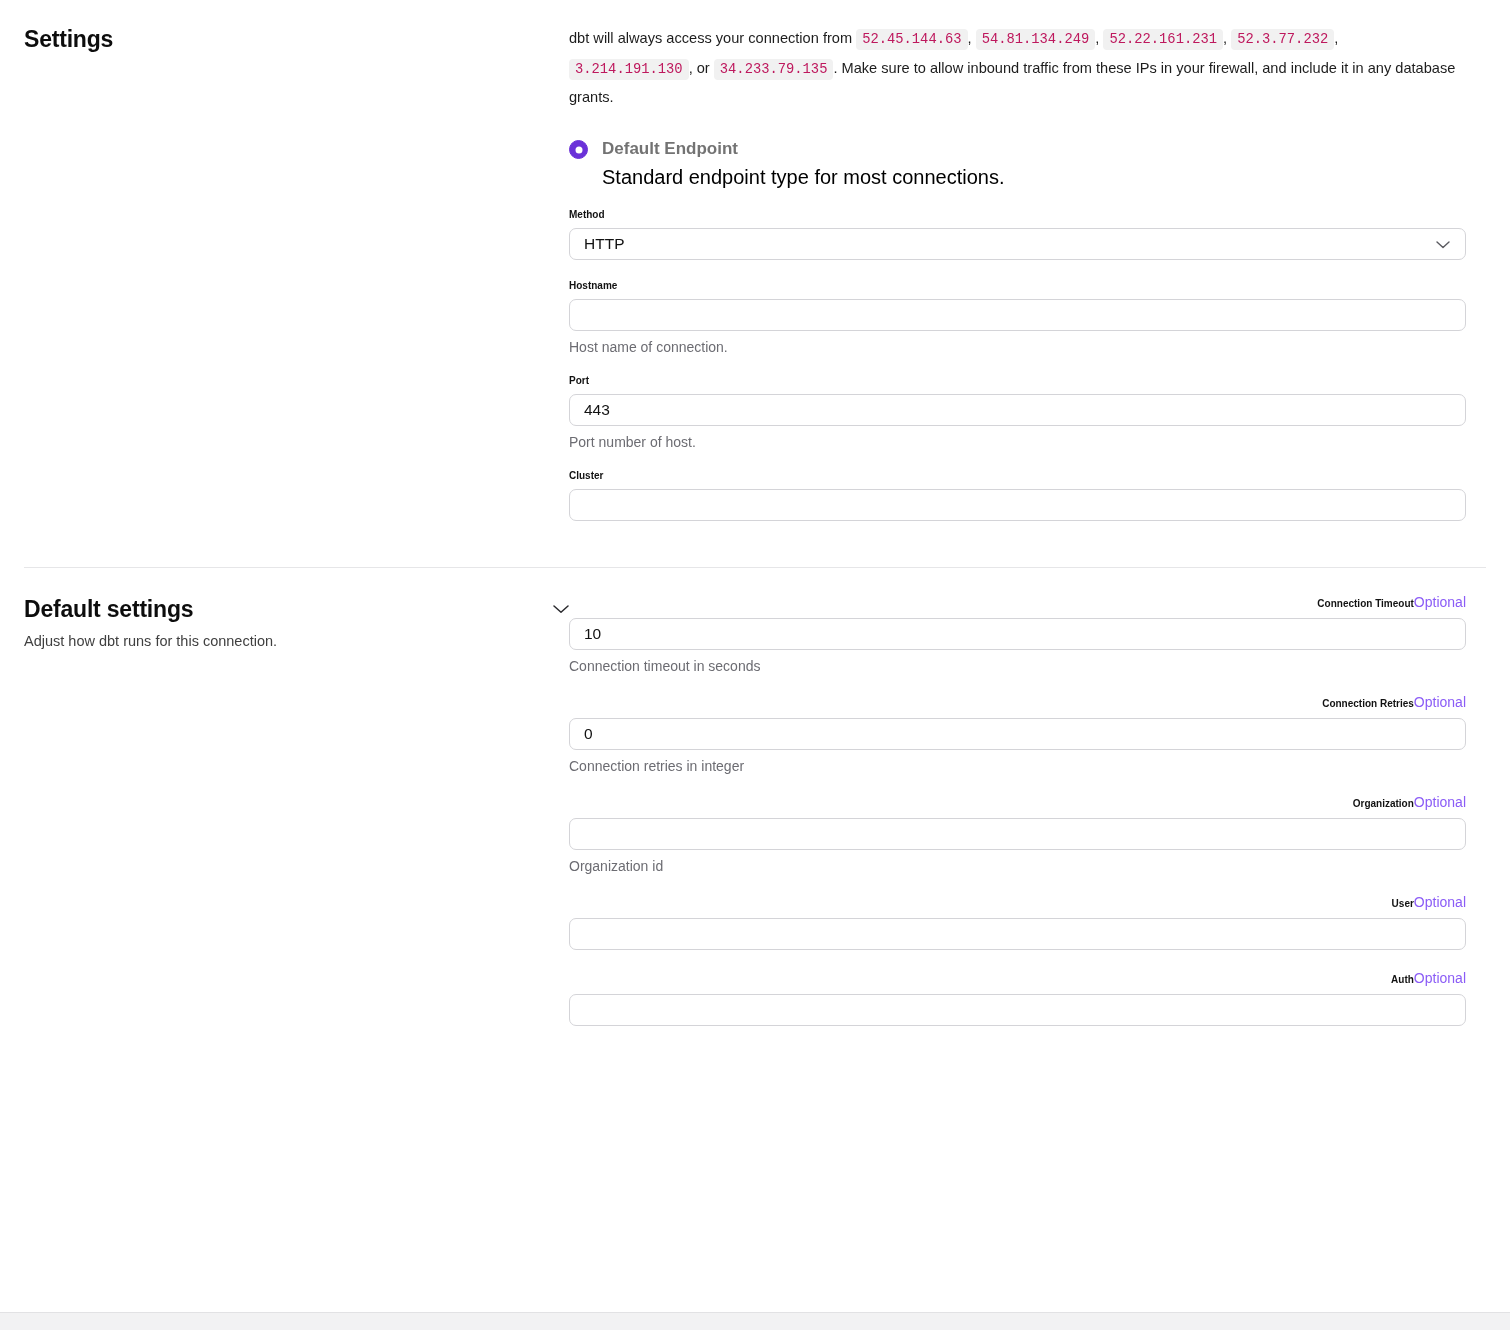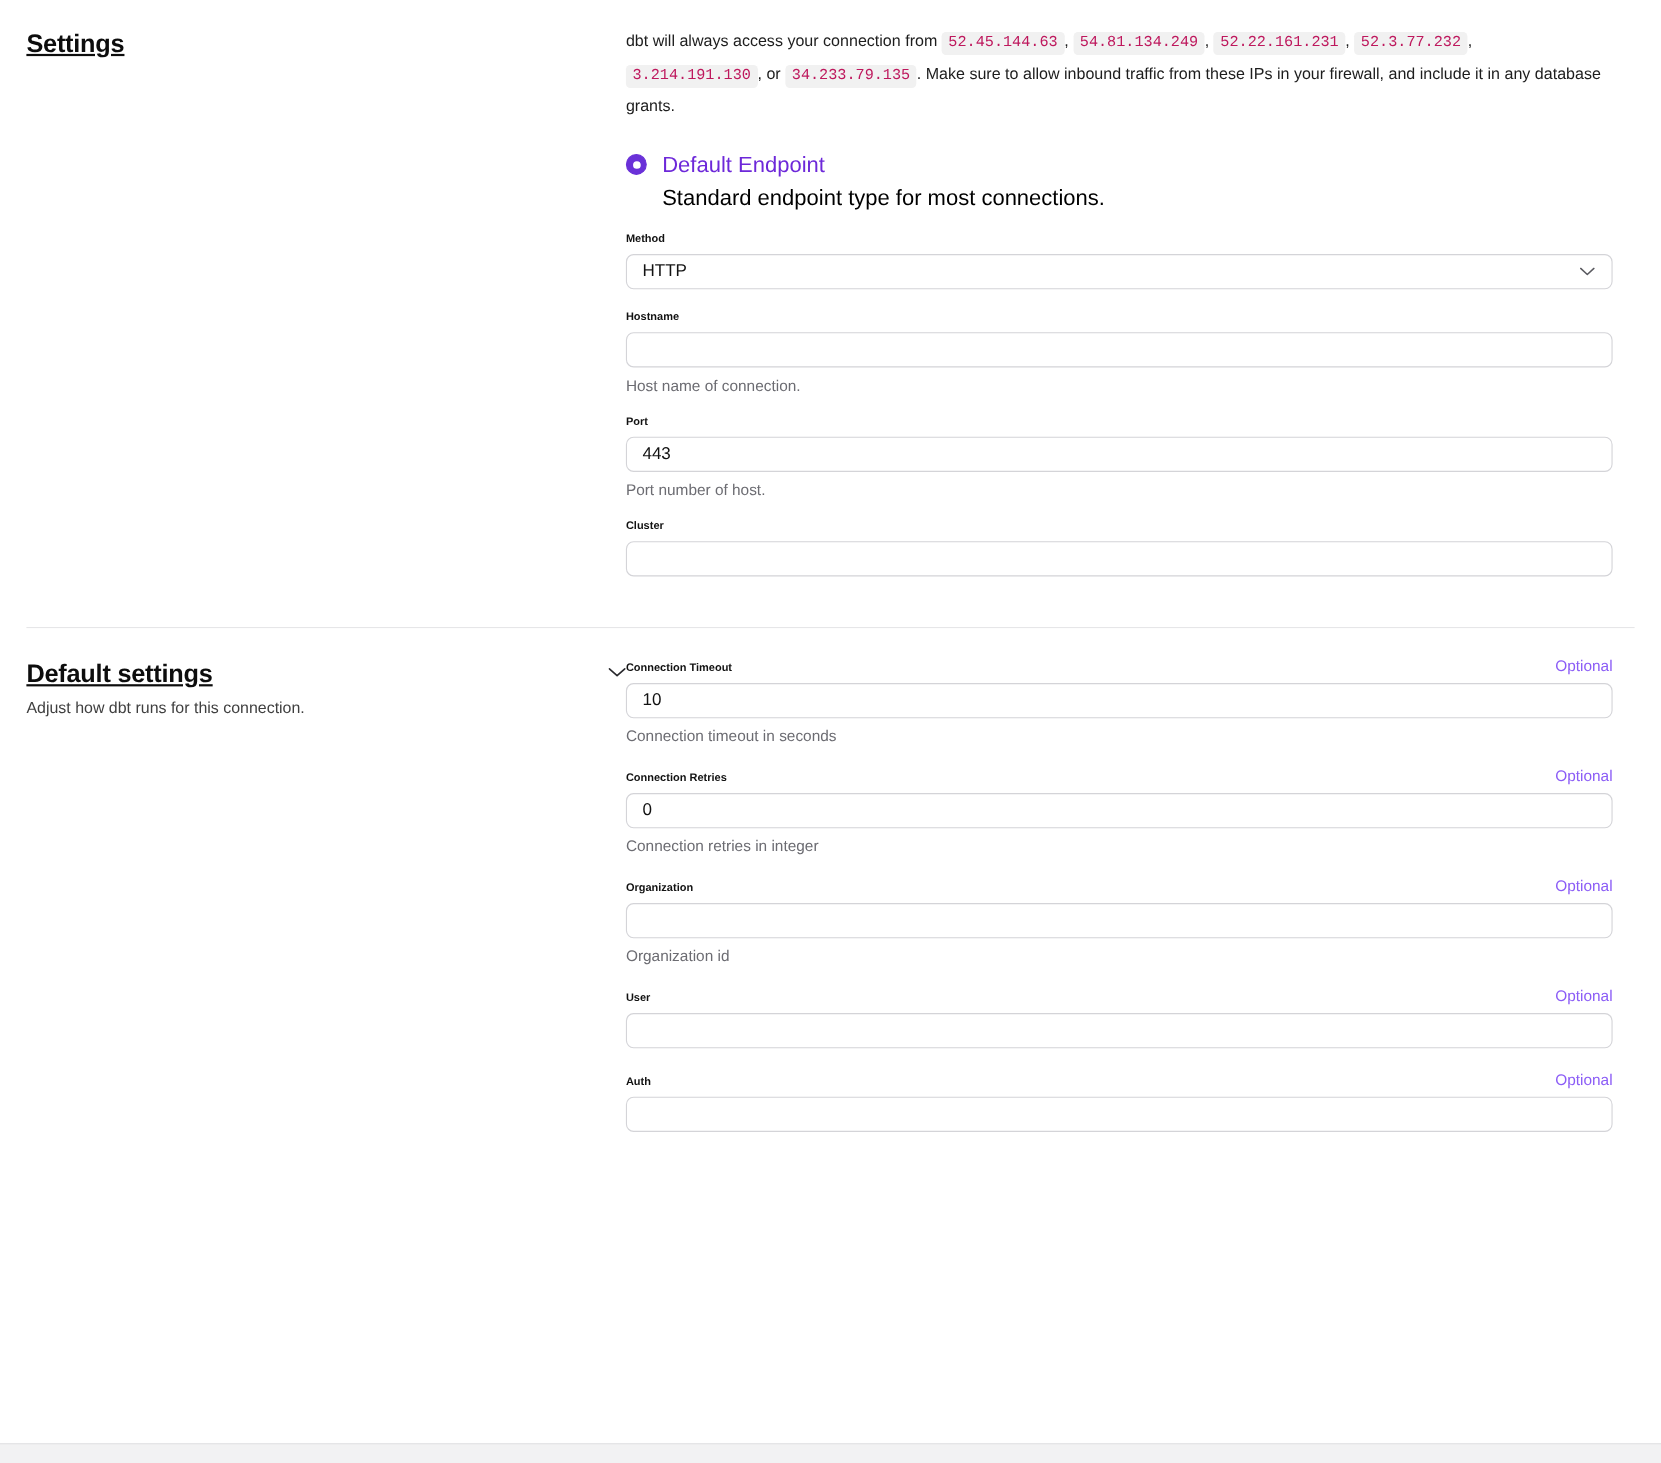--- a/index.html
+++ b/index.html
@@ -27,21 +27,20 @@
     flex: 0 0 545px;
     padding-top: 26px;
     position: relative;
   }
   .section-title {
     font-size: 23px;
     font-weight: bold;
     color: #0d0d0d;
     margin: 0;
     letter-spacing: -0.2px;
-    text-decoration: underline;
   }
   .section-sub {
     font-size: 14.5px;
     color: #3f3f3f;
     margin-top: 8px;
     line-height: 1.4;
   }
   .section-right {
     flex: 1 1 auto;
     padding-top: 24px;
@@ -96,23 +95,23 @@
     left: 50%; top: 50%;
     width: 7px; height: 7px;
     background: #ffffff;
     border-radius: 50%;
     transform: translate(-50%, -50%);
   }
   .radio-text {
     margin-left: 14px;
   }
   .radio-label {
-    font-size: 20px;
-    font-weight: 400;
-    color: #6d28d9;
+    font-size: 17px;
+    font-weight: 700;
+    color: #737373;
     line-height: 1.25;
     display: inline-block;
   }
   .radio-desc {
     font-size: 20px;
     color: #000000;
     margin-top: 6px;
   }
   .help-icon {
     display: inline-block;
@@ -135,21 +134,21 @@
   }
   .field-label {
     font-size: 10px;
     font-weight: bold;
     color: #121212;
     display: block;
     margin-bottom: 8px;
   }
   .field-label-row {
     display: flex;
-    justify-content: space-between;
+    justify-content: flex-end;
     align-items: baseline;
     margin-bottom: 8px;
   }
   .field-label-row .field-label { margin-bottom: 0; }
   .optional-tag {
     font-size: 14px;
     color: #8b5cf6;
   }
   .input {
     width: 100%;

